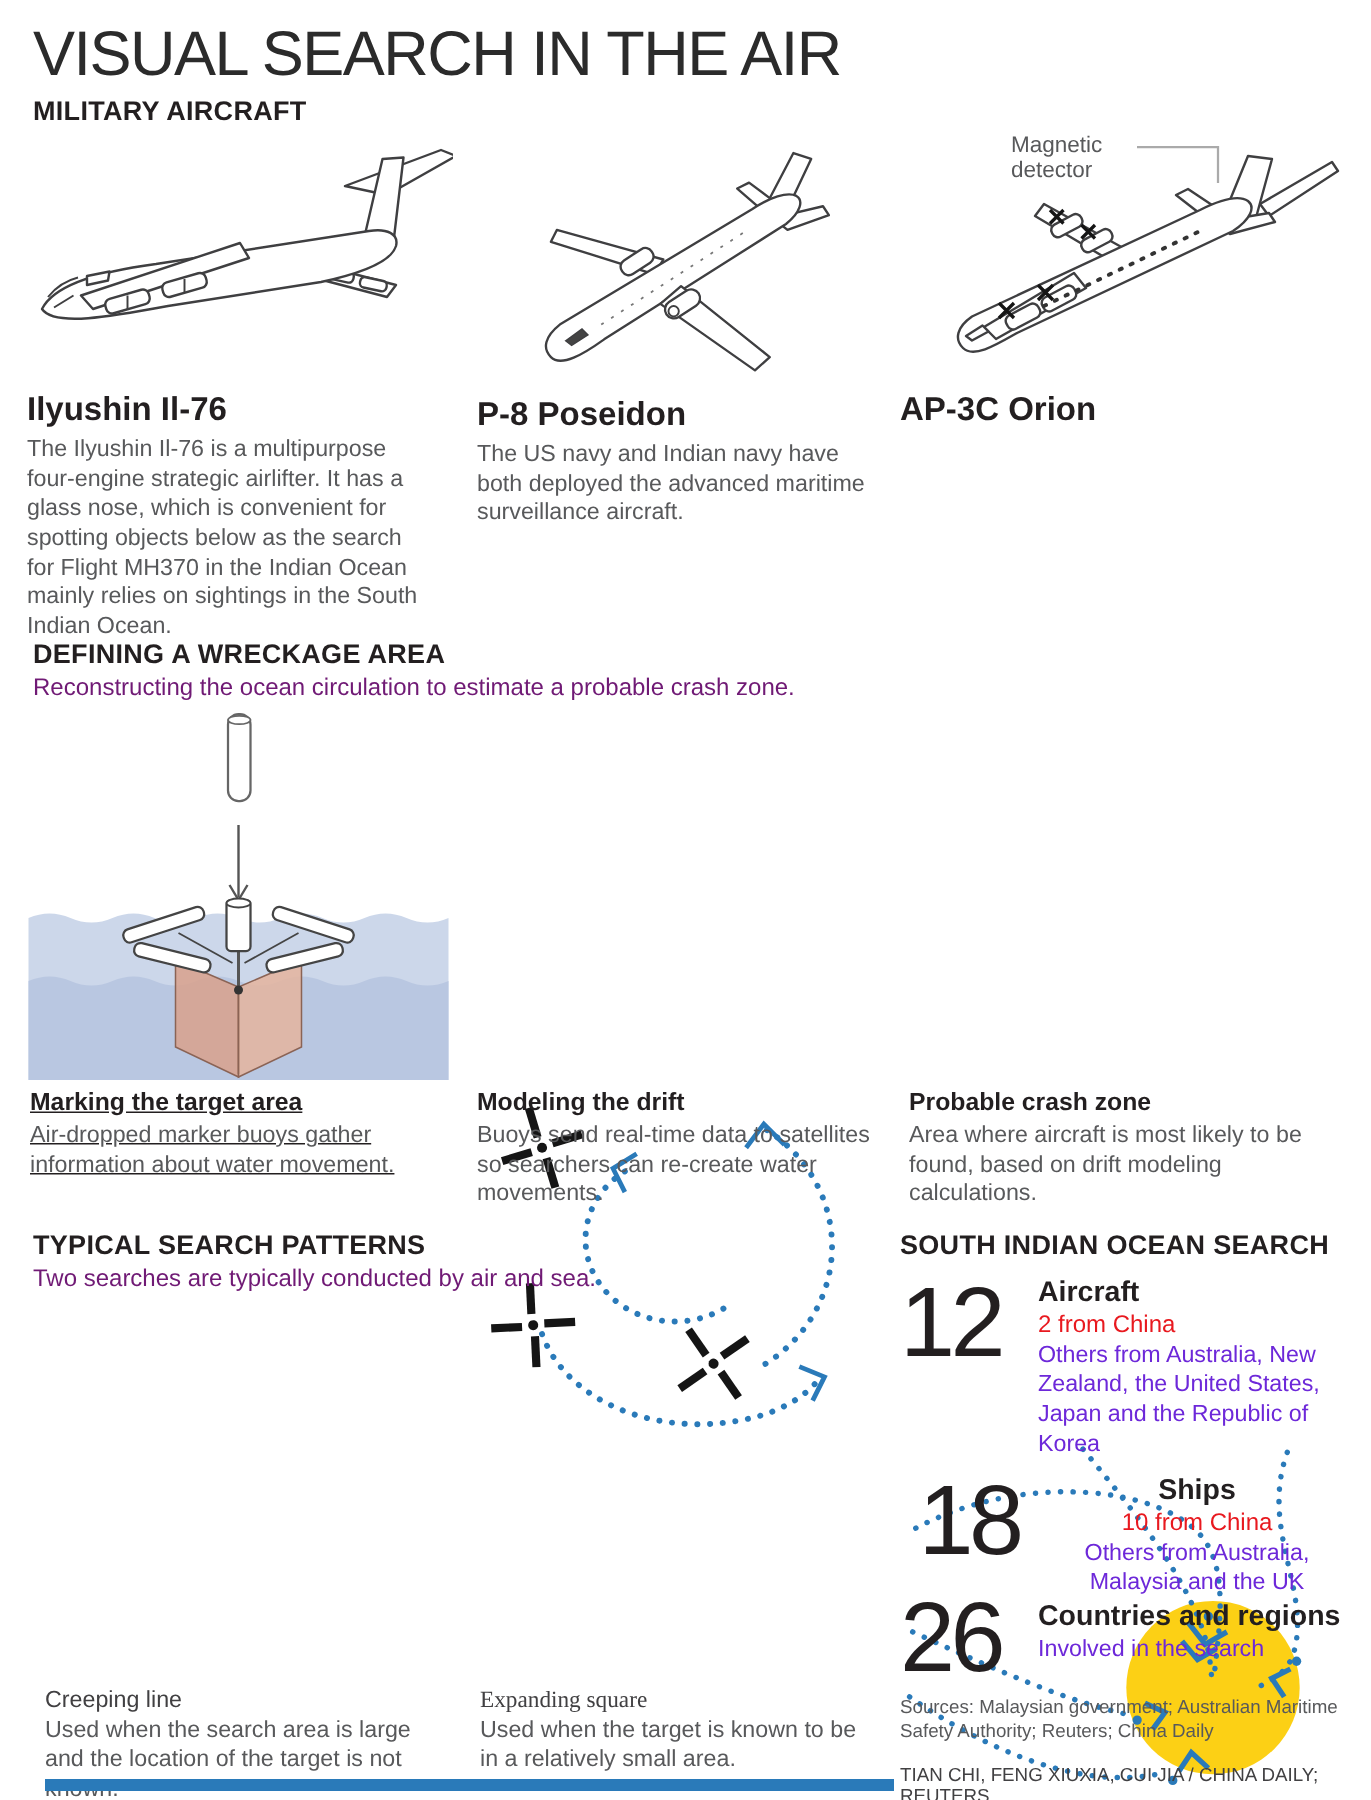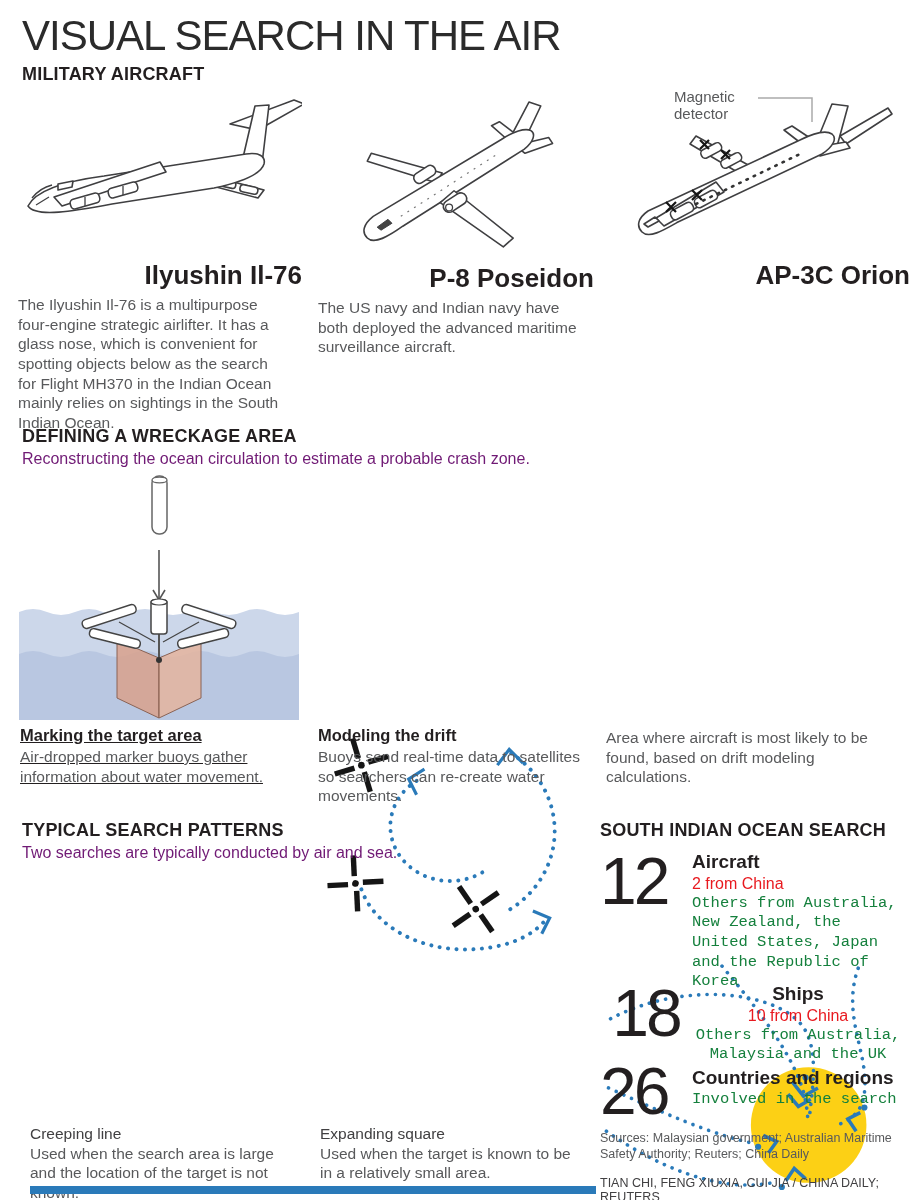--- a/index.html
+++ b/index.html
@@ -2,28 +2,28 @@
 <html><head>
 <meta charset="utf-8">
 <style>
   html,body{margin:0;padding:0;background:#fff;}
   body{width:914px;height:1200px;position:relative;overflow:hidden;
        font-family:"Liberation Sans","DejaVu Sans",sans-serif;color:#231f20;}
   .abs{position:absolute;}
   .page-title{font-size:42px;font-weight:300;letter-spacing:-1px;color:#2b2b2b;}
   .sec-head{font-size:18px;font-weight:bold;letter-spacing:.2px;color:#231f20;}
   .sec-sub{font-size:16px;color:#701a75;}
-  .item-head{font-size:26px;font-weight:bold;color:#231f20;text-align:right;}
+  .item-head{font-size:22px;font-weight:bold;color:#231f20;}
   .body-txt{font-size:15.5px;line-height:1.27;color:#58595b;}
   .cap-head{font-size:16.5px;font-weight:bold;color:#231f20;}
   .stat-row{display:flex;align-items:flex-start;}
   .stat-num{flex:0 0 92px;font-size:66px;font-weight:300;letter-spacing:-3px;line-height:.95;color:#231f20;}
   .stat-label{font-size:19px;font-weight:bold;color:#231f20;line-height:1.25;}
   .stat-highlight{font-size:16px;color:#e8191f;line-height:1.25;}
-  .stat-detail{font-size:15.5px;color:#15803d;line-height:1.27;max-width:212px;font-family:Liberation Mono, monospace;}
+  .stat-detail{font-size:15.5px;color:#6d28d9;line-height:1.27;max-width:212px;}
   .small-txt{font-size:12.5px;line-height:1.3;color:#58595b;}
   .credit-txt{font-size:12.5px;color:#414042;}
   .callout-label{font-size:15px;line-height:1.15;color:#58595b;}
   svg{display:block;}
   .figwrap{position:relative;}
 </style>
 </head>
 <body>
 
 <svg width="0" height="0" style="position:absolute" aria-hidden="true">
@@ -207,32 +207,33 @@
 
 <div class="abs" style="left:20px;top:726px;width:280px;text-decoration:underline;">
   <div class="cap-head">Marking the target area</div>
   <div class="body-txt" style="margin-top:2px;">Air-dropped marker buoys gather information about water movement.</div>
 </div>
 <div class="abs" style="left:318px;top:726px;width:276px;">
   <div class="cap-head">Modeling the drift</div>
   <div class="body-txt" style="margin-top:2px;">Buoys send real-time data to satellites so searchers can re-create water movements.</div>
 </div>
 <div class="abs" style="left:606px;top:726px;width:290px;">
+  <div class="cap-head">Probable crash zone</div>
   <div class="body-txt" style="margin-top:2px;">Area where aircraft is most likely to be found, based on drift modeling calculations.</div>
 </div>
 
 <div class="abs sec-head" style="left:22px;top:820px;">TYPICAL SEARCH PATTERNS</div>
 <div class="abs sec-sub" style="left:22px;top:844px;">Two searches are typically conducted by air and sea.</div>
 
 <div class="abs" style="left:30px;top:1124px;width:250px;">
   <div class="body-txt" style="color:#414042;">Creeping line</div>
   <div class="body-txt">Used when the search area is large and the location of the target is not known.</div>
 </div>
 <div class="abs" style="left:320px;top:1124px;width:260px;">
-  <div class="body-txt" style="color:#414042;">Expanding square</div>
+  <div class="body-txt" style="color:#414042;font-family:Liberation Serif, serif;">Expanding square</div>
   <div class="body-txt">Used when the target is known to be in a relatively small area.</div>
 </div>
 
 <div class="abs sec-head" style="left:600px;top:820px;">SOUTH INDIAN OCEAN SEARCH</div>
 
 <div class="abs stat-row" style="left:600px;top:850px;width:312px;">
   <div class="stat-num">12</div>
   <div>
     <div class="stat-label">Aircraft</div>
     <div class="stat-highlight">2 from China</div>

